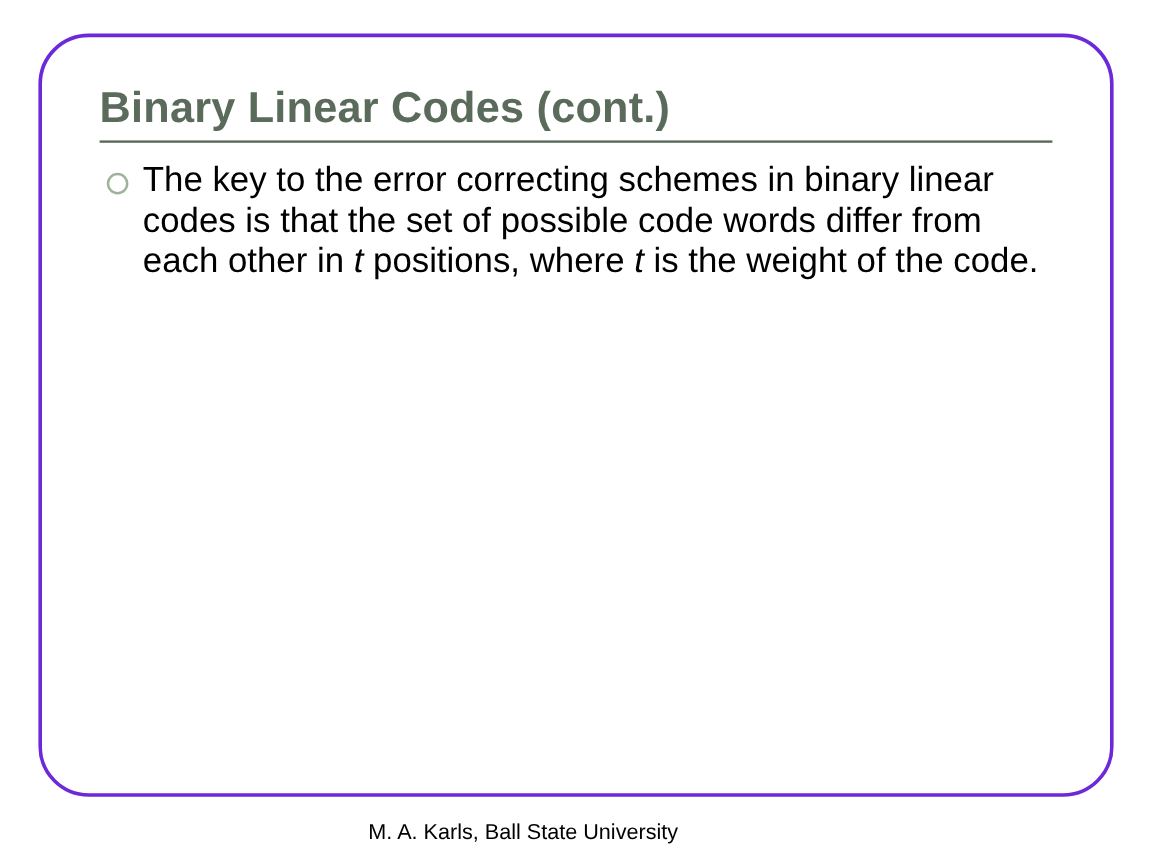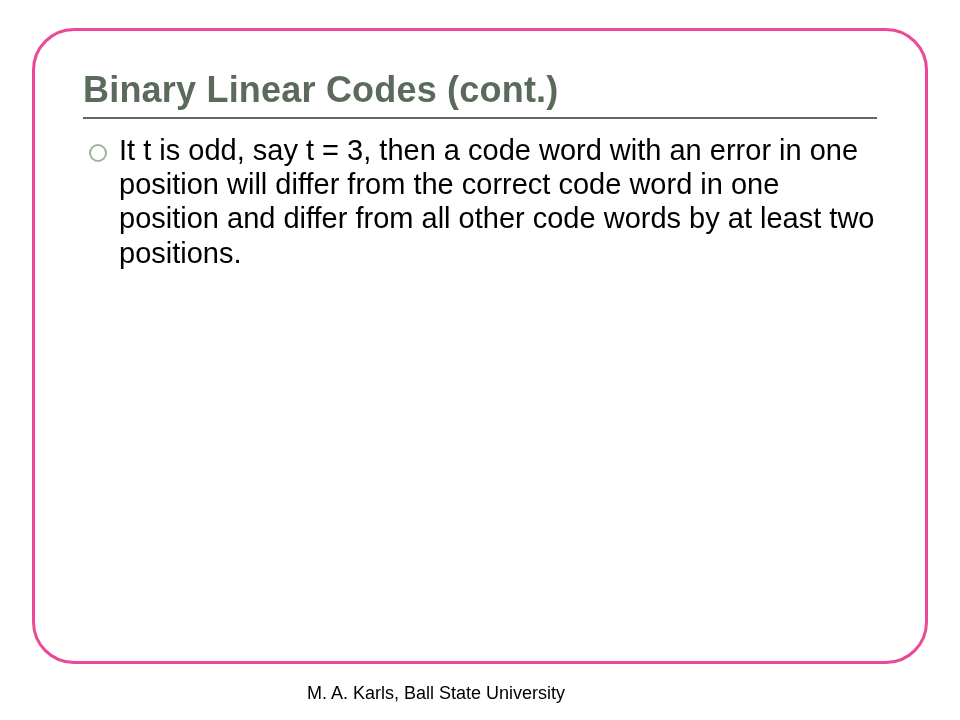--- a/index.html
+++ b/index.html
@@ -3,21 +3,21 @@
 <meta charset="utf-8">
 <style>
   * { margin: 0; padding: 0; box-sizing: border-box; }
   html, body { width: 960px; height: 720px; background: #ffffff; font-family: Arial, Helvetica, sans-serif; }
   .slide {
     position: absolute;
     left: 32px;
     top: 28px;
     width: 896px;
     height: 636px;
-    border: 3px solid #ec4899;
+    border: 3px solid #6d28d9;
     border-radius: 42px;
     padding: 38px 48px 20px 48px;
   }
   .title {
     font-size: 36px;
     font-weight: bold;
     color: #5b6b5b;
     font-family: "Arial Black", Arial, sans-serif;
     letter-spacing: 0.2px;
     margin-bottom: 6px;
@@ -61,18 +61,18 @@
   }
 </style>
 </head>
 <body>
 
 <div class="slide">
   <div class="title">Binary Linear Codes (cont.)</div>
   <div class="hr"></div>
   <ul class="bullets">
     <li>
-      <span>It t is odd, say t = 3, then a code word with an error in one position will differ from the correct code word in one position and differ from all other code words by at least two positions.</span>
+      <span>The key to the error correcting schemes in binary linear codes is that the set of possible code words differ from each other in </span><span class="it">t</span><span> positions, where </span><span class="it">t</span><span> is the weight of the code.</span>
     </li>
   </ul>
 </div>
 
 <div class="footer">M. A. Karls, Ball State University</div>
 
 </body></html>

